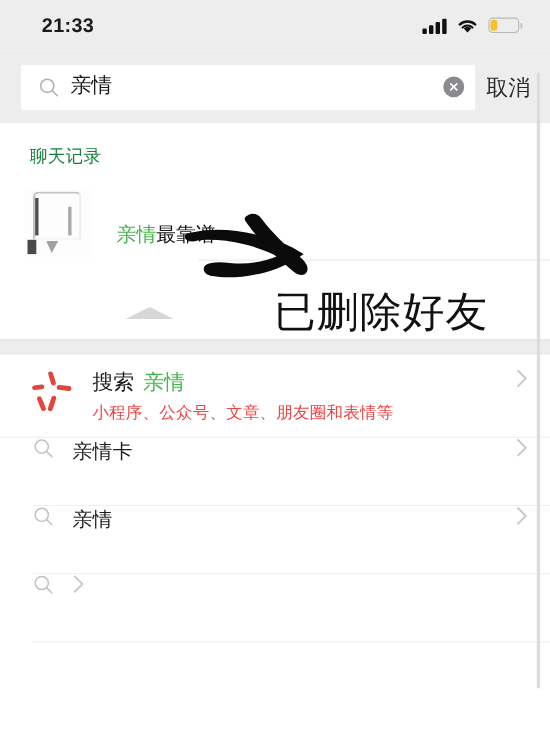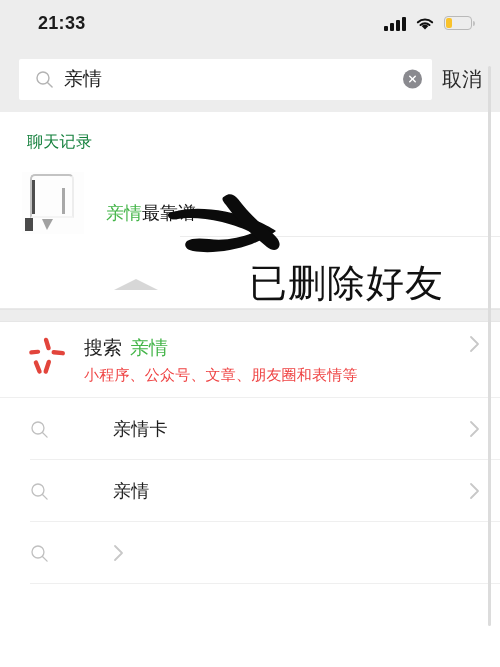--- a/index.html
+++ b/index.html
@@ -310,26 +310,24 @@
   .sm-title .hl2 { color: #44b549; margin-left: 8px; }
   .sm-sub {
     font-size: 15px;
     color: #ef4444;
     letter-spacing: 0.2px;
   }
 
   
   .sug-row {
     display: flex;
-    align-items: center;
     height: 62px;
     padding: 0 20px 0 30px;
     position: relative;
     box-sizing: border-box;
-    gap: 47px;
   }
   .sug-icon { flex: none; width: 19px; height: 19px; margin-right: 17px; }
   .sug-label {
     flex: 1;
     font-size: 18px;
     color: #1d1d1d;
     letter-spacing: .2px;
   }
   .row-sep {
     position: absolute;

